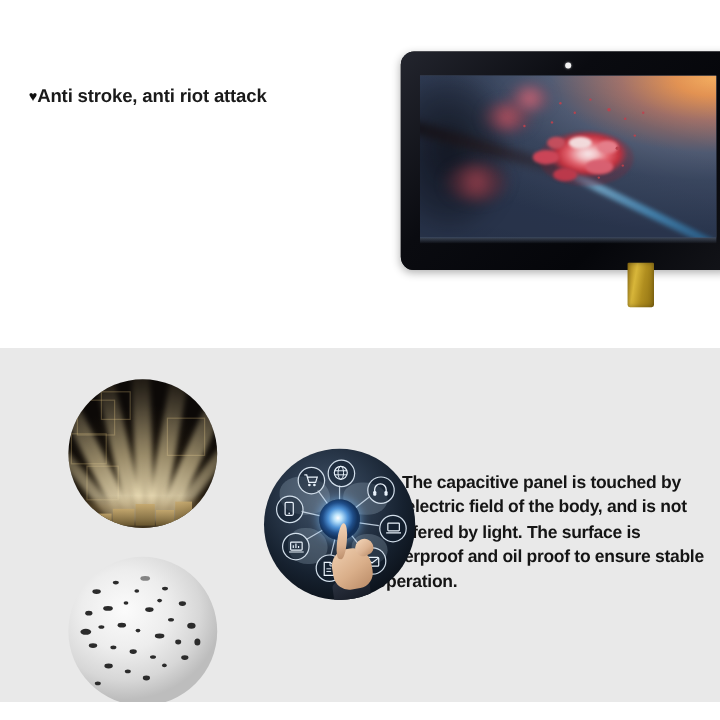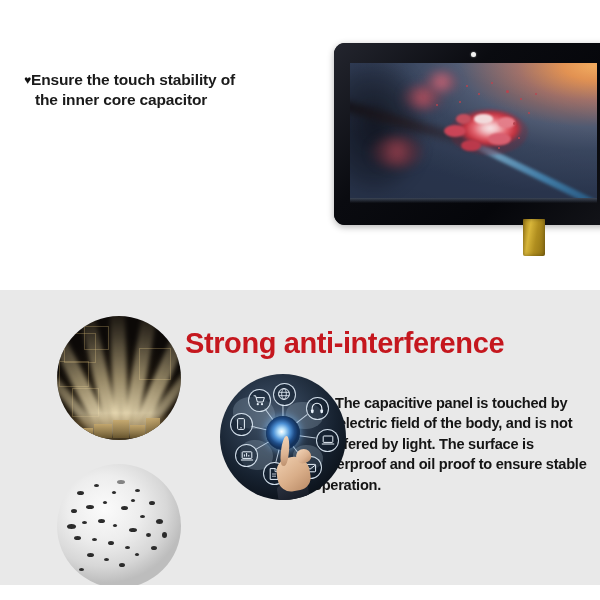--- a/index.html
+++ b/index.html
@@ -329,25 +329,24 @@
 </head>
 <body>
 
 <div id="page">
 
   <section class="panel-top">
 
 
     <div class="bullet-list">
 
-
       <div class="bullet-item">
-        <span class="heart">♥</span><span>Ensure the touch stability of</span>
-        <span class="l2">the inner core capacitor</span>
+        <span class="heart">♥</span><span>Anti stroke, anti riot attack</span>
       </div>
+
 
 
     </div>
 
     <figure class="tablet">
       <div class="tablet-bezel-inner"></div>
       <div class="camera-dot"></div>
 
       <div class="screen">
         <div class="wp-base"></div>
@@ -384,21 +383,20 @@
         <div class="wp-sheen"></div>
       </div>
 
       <div class="screen-bottom-glass"></div>
       <div class="flex-cable"></div>
     </figure>
   </section>
 
   <section class="panel-bottom">
 
-    <h2 class="heading-red">Strong anti-interference</h2>
 
     <p class="body-paragraph">The capacitive panel is touched by the electric field of the body, and is not interfered by light. The surface is waterproof and oil proof to ensure stable operation.</p>
 
     <figure class="circle circle-lights">
       <div class="grid-box" style="left:6%; top:14%; width:24%; height:22%;"></div>
       <div class="grid-box" style="left:22%; top:8%; width:18%; height:18%;"></div>
       <div class="grid-box" style="left:2%; top:36%; width:22%; height:20%;"></div>
       <div class="grid-box" style="left:66%; top:26%; width:24%; height:24%;"></div>
       <div class="grid-box" style="left:12%; top:58%; width:20%; height:22%;"></div>
 

